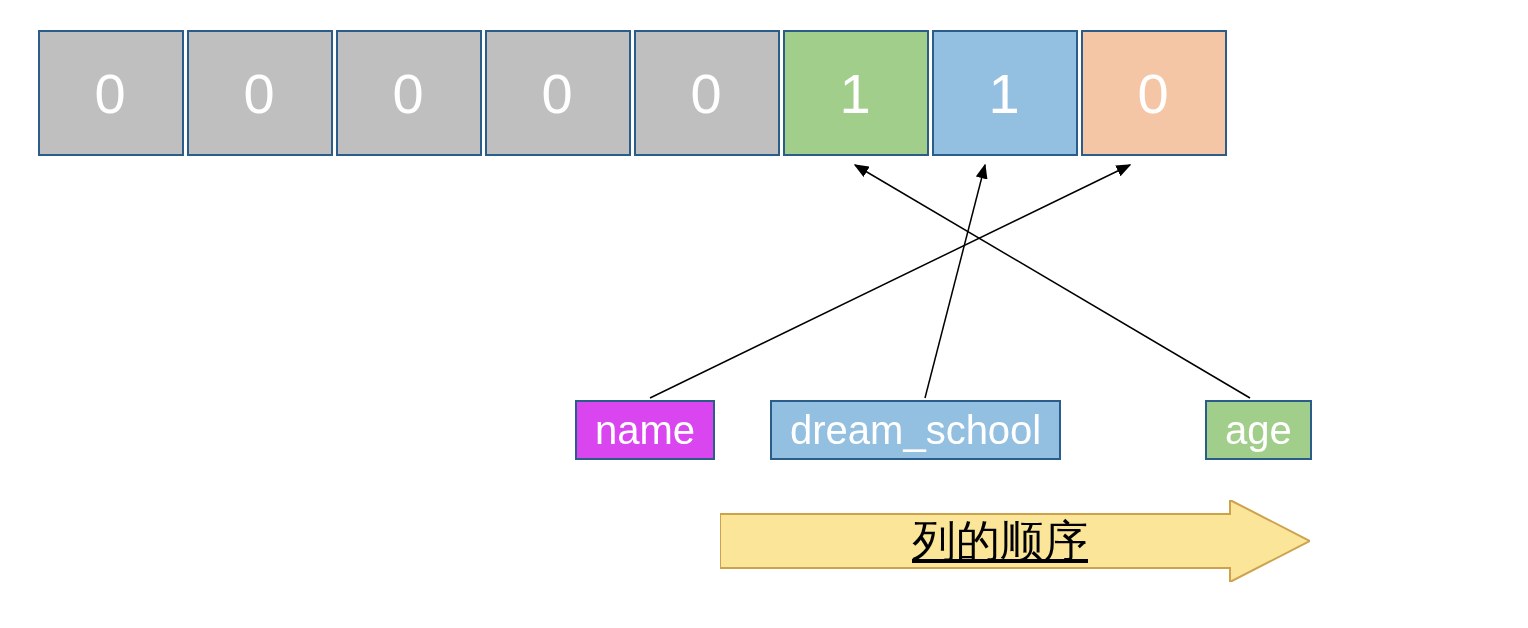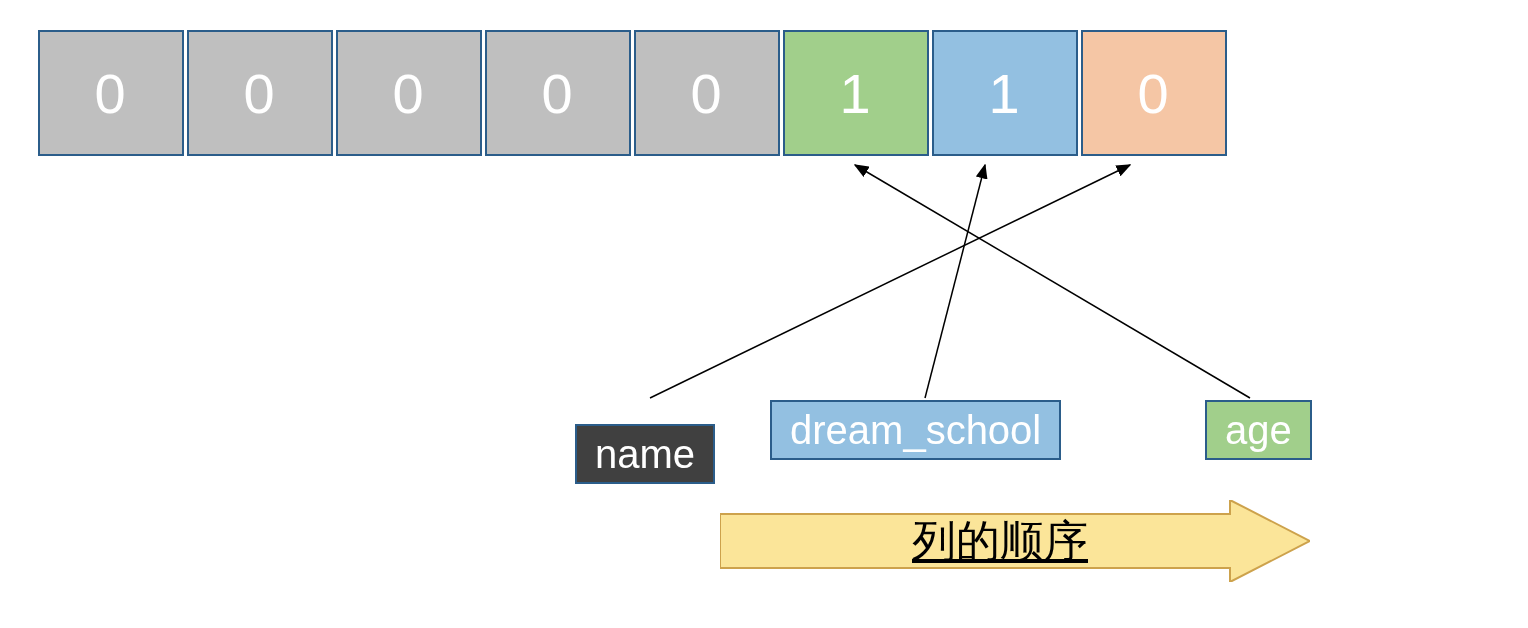--- a/index.html
+++ b/index.html
@@ -44,21 +44,21 @@
     border: 2px solid #2b5d8a;
     color: #ffffff;
     font-size: 40px;
     display: flex;
     align-items: center;
     justify-content: center;
     padding: 6px 18px;
     height: 60px;
     white-space: nowrap;
   }
-  .lbl.peach { background: #404040; margin-top: 24px; }
+  .lbl.peach { background: #d946ef; }
   .lbl.blue  { background: #93c0e1; }
   .lbl.green { background: #a1cf8b; }
 
   svg.overlay {
     position: absolute;
     left: 0;
     top: 0;
     width: 1528px;
     height: 628px;
     pointer-events: none;

